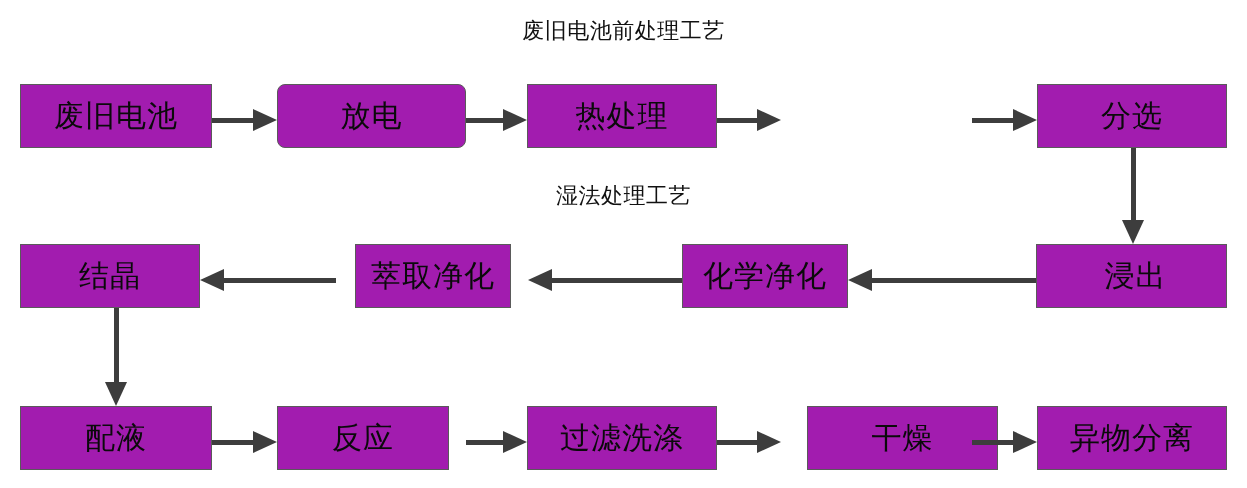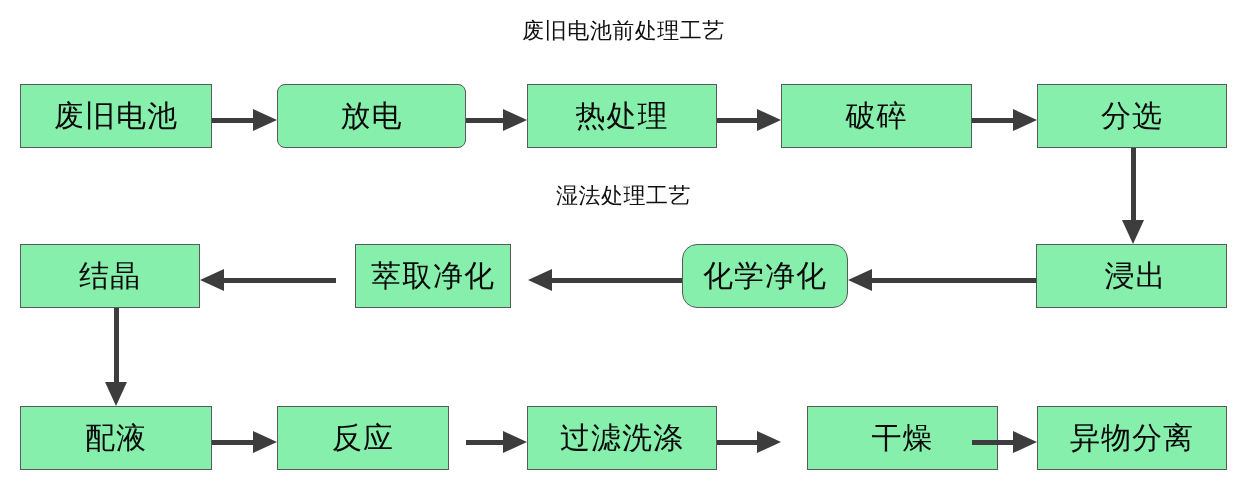--- a/index.html
+++ b/index.html
@@ -21,21 +21,21 @@
     color: #111111;
     white-space: nowrap;
     letter-spacing: 0.5px;
     text-align: center;
     line-height: 1;
   }
   .node {
     position: absolute;
     box-sizing: border-box;
     border: 1.6px solid #5a5a5a;
-    background: #86efac;
+    background: #a21caf;
     display: flex;
     align-items: center;
     justify-content: center;
     font-size: 30px;
     color: #0a0a0a;
     white-space: nowrap;
     line-height: 1;
     letter-spacing: 1px;
   }
   .arrow-h {
@@ -94,21 +94,20 @@
 
   <div class="section-title" style="left:0; top:185px; width:1247px;">湿法处理工艺</div>
 
 
   <div class="node" style="left:20px;  top:84px; width:192px; height:64px;">废旧电池</div>
 
   <div class="node" style="left:277px; top:84px; width:189px; height:64px;border-radius:8px;">放电</div>
 
   <div class="node" style="left:527px; top:84px; width:190px; height:64px;">热处理</div>
 
-  <div class="node" style="left:781px; top:84px; width:191px; height:64px;">破碎</div>
 
   <div class="node" style="left:1037px; top:84px; width:190px; height:64px;">分选</div>
 
   <div class="arrow-h right" style="left:212px; top:118px; width:65px;">
     <div class="shaft" style="width:41px;"></div>
     <div class="head" style="left:41px;"></div>
   </div>
 
   <div class="arrow-h right" style="left:466px; top:118px; width:61px;">
     <div class="shaft" style="width:37px;"></div>
@@ -127,21 +126,21 @@
 
   <div class="arrow-v" style="left:1131px; top:148px; height:96px;">
     <div class="shaft" style="height:72px;"></div>
     <div class="head" style="top:72px;"></div>
   </div>
 
   <div class="node" style="left:20px;  top:244px; width:180px; height:64px;">结晶</div>
 
   <div class="node" style="left:355px; top:244px; width:156px; height:64px;">萃取净化</div>
 
-  <div class="node" style="left:682px; top:244px; width:166px; height:64px;border-radius:15px;">化学净化</div>
+  <div class="node" style="left:682px; top:244px; width:166px; height:64px;">化学净化</div>
 
   <div class="node" style="left:1036px; top:244px; width:191px; height:64px;padding-left:8px;">浸出</div>
 
   <div class="arrow-h left" style="left:848px; top:278px; width:188px;">
     <div class="shaft" style="left:24px; width:164px;"></div>
     <div class="head"></div>
   </div>
 
   <div class="arrow-h left" style="left:528px; top:278px; width:154px;">
     <div class="shaft" style="left:24px; width:130px;"></div>

